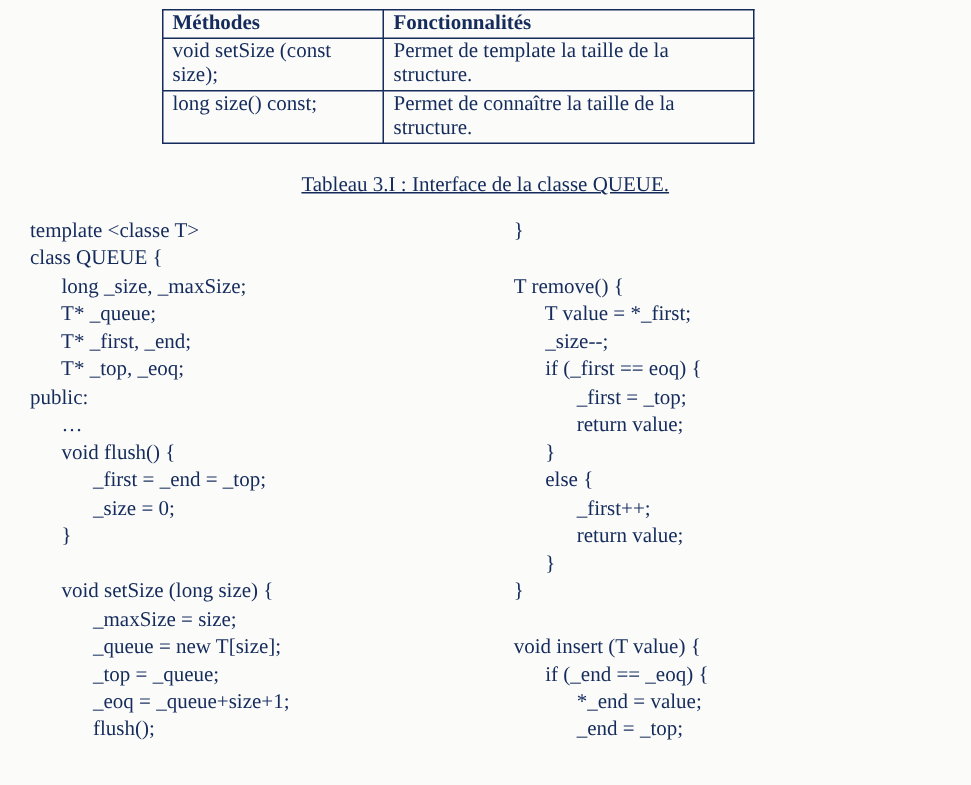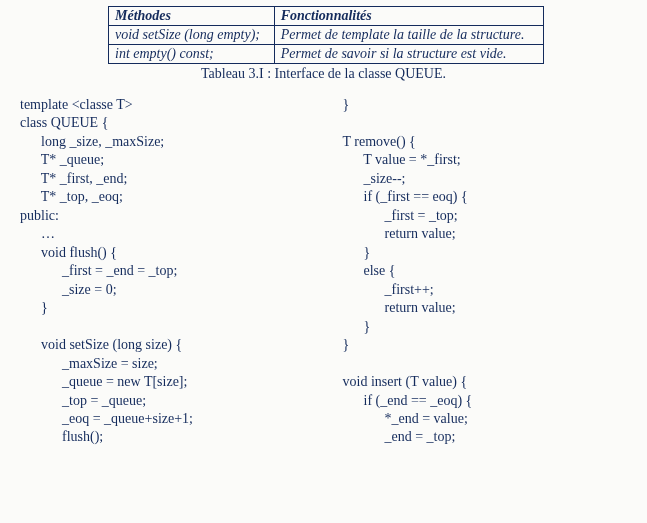--- a/index.html
+++ b/index.html
@@ -8,36 +8,36 @@
     font-family: "Times New Roman", Times, serif;
     font-size: 14px;
     color: #142b5c;
     background: #fbfbf9;
     width: 647px;
     box-sizing: border-box;
   }
   table {
     border-collapse: collapse;
     margin: 0 0 2px 98px;
-    width: 436px;
-    font-style: italic;
+    width: 395px;
   }
   table td, table th {
     border: 1px solid #142b5c;
     padding: 1px 6px;
     text-align: left;
     vertical-align: top;
     font-weight: normal;
   }
   table th {
     font-weight: bold;
   }
   .caption {
     text-align: center;
-    margin: 2px 0 14px 0;
+    margin: 20px 0 14px 0;
+    text-decoration: underline;
   }
   .code-wrap {
     display: flex;
     gap: 28px;
     margin-left: 10px;
   }
   .code-col {
     white-space: pre;
     font-family: "Times New Roman", Times, serif;
     font-size: 14px;
@@ -48,26 +48,26 @@
 </head>
 <body>
 
 <table>
   <tbody>
       <tr>
     <th>Méthodes</th>
     <th>Fonctionnalités</th>
   </tr>
   <tr>
-    <td>void setSize (long empty);</td>
+    <td>void setSize (const size);</td>
     <td>Permet de template la taille de la structure.</td>
   </tr>
   <tr>
-    <td>int empty() const;</td>
-    <td>Permet de savoir si la structure est vide.</td>
+    <td>long size() const;</td>
+    <td>Permet de connaître la taille de la structure.</td>
   </tr>
 </tbody>
   </table>
 
 <div class="caption">Tableau 3.I : Interface de la classe QUEUE.</div>
 
 <div class="code-wrap">
   <div class="code-col">template &lt;classe T&gt;
 class QUEUE {
       long _size, _maxSize;

